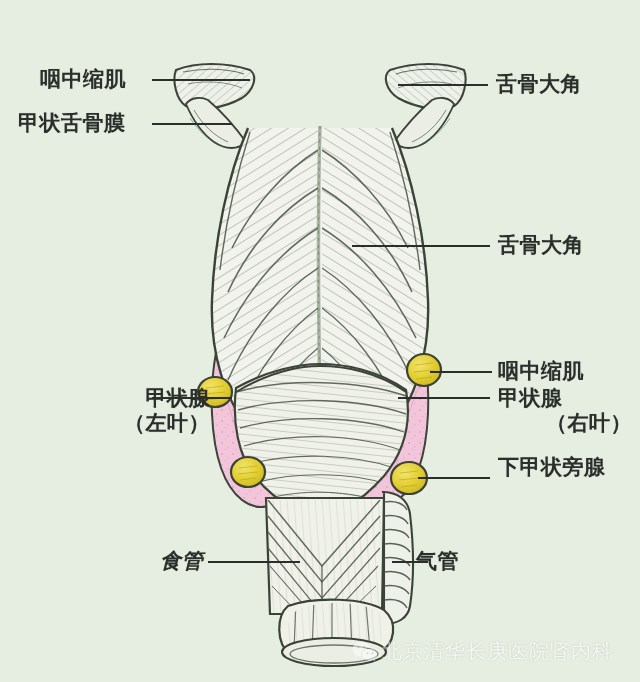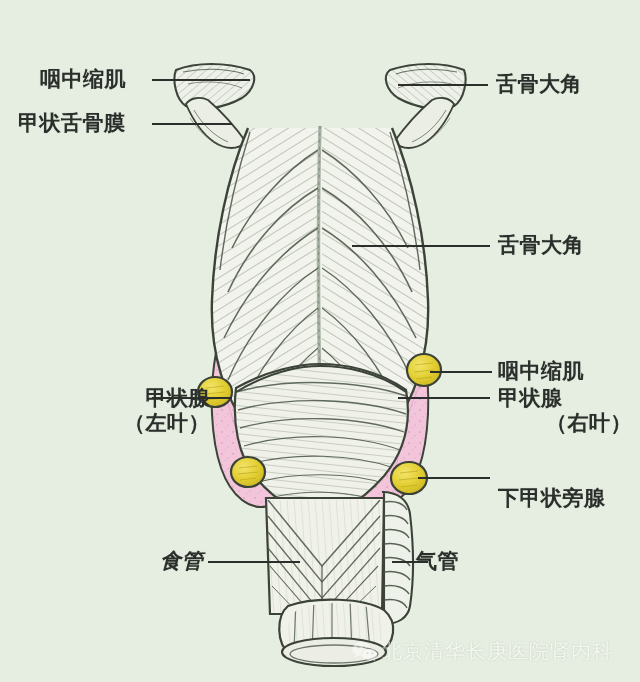--- a/index.html
+++ b/index.html
@@ -360,21 +360,21 @@
 
   <div class="label right" style="left:498px; top:233px;">舌骨大角</div>
 
   <div class="label right" style="left:498px; top:359px;">咽中缩肌</div>
 
   <div class="label right" style="left:498px; top:386px;">
     <span>甲状腺</span>
     <span class="l2">（右叶）</span>
   </div>
 
-  <div class="label right" style="left:498px; top:486px;">下甲状旁腺</div>
+  <div class="label right" style="left:498px; top:455px;">下甲状旁腺</div>
 
   <div class="label left" style="left:76px; top:386px;">
     <span>甲状腺</span>
     <span class="l2">（左叶）</span>
   </div>
 
   <div class="label left" style="left:160px; top:549px;font-style:italic;">食管</div>
 
   <div class="label right" style="left:416px; top:549px;">气管</div>
 

